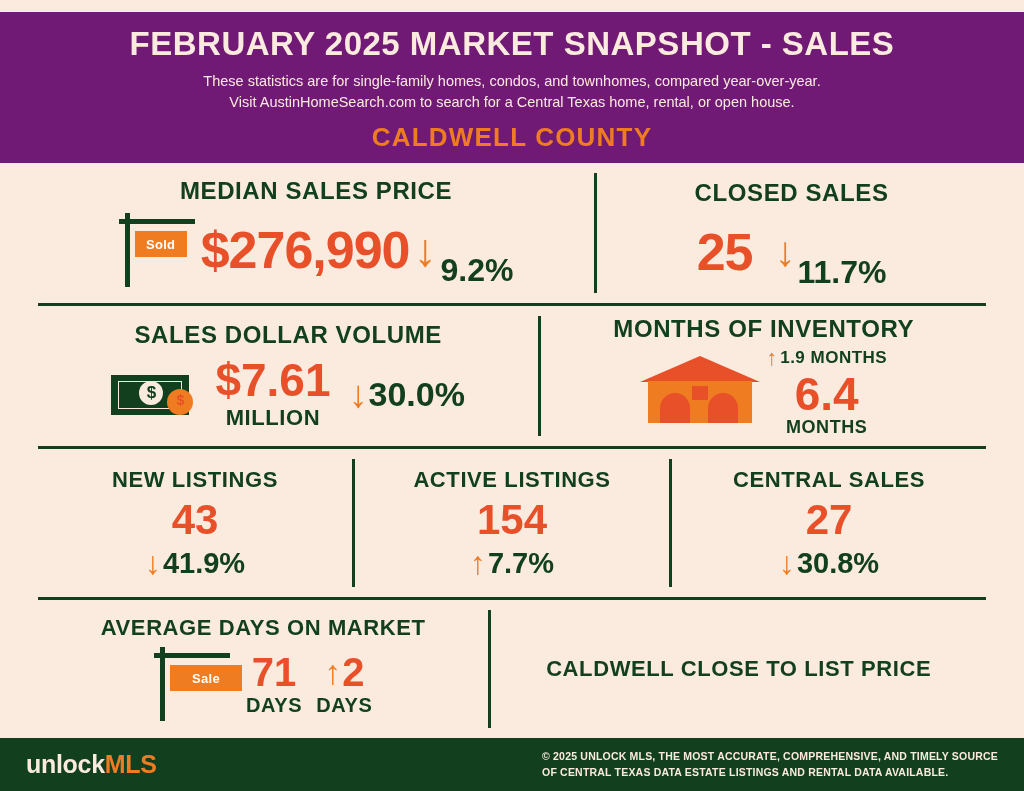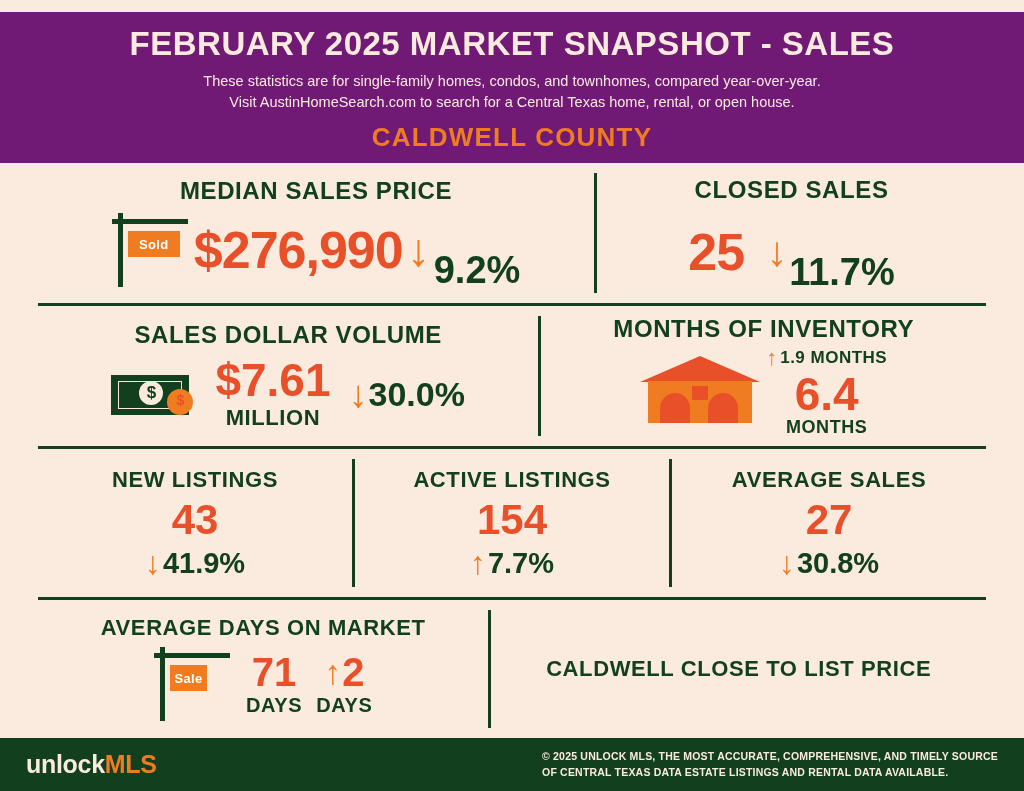--- a/index.html
+++ b/index.html
@@ -87,21 +87,21 @@
   }
   .big-xl { font-size: 52px; letter-spacing: -1px; }
   .big-l  { font-size: 46px; }
   .big-m  { font-size: 42px; }
 
   .pct {
     color: #12401f;
     font-weight: bold;
     line-height: 1;
   }
-  .pct-xl { font-size: 38px; margin-top: 39px; }
+  .pct-xl { font-size: 32px; margin-top: 39px; }
   .pct-l  { font-size: 34px; }
 
   .arrow {
     display: inline-block;
     color: #f07c22;
     font-weight: bold;
     line-height: 1;
   }
 
   .inline { display: flex; align-items: center; justify-content: center; gap: 10px; }
@@ -128,21 +128,21 @@
     width: 76px; height: 5px; background: #12401f;
   }
   .sign .plate {
     position: absolute; left: 16px; top: 20px;
     width: 52px; height: 26px;
     background: #f07c22;
     display: flex; align-items: center; justify-content: center;
     color: #ffffff; font-size: 13px; font-weight: bold;
     letter-spacing: 0.3px;
   }
-  .sign.sale .plate { width: 37px; }
+  .sign.sale .plate { width: 72px; }
 
   
   .money {
     width: 96px; height: 54px; position: relative; flex: 0 0 96px;
   }
   .money .bill {
     position: absolute; left: 0; top: 8px;
     width: 78px; height: 40px;
     background: #12401f;
     border: 2px solid #12401f;
@@ -324,21 +324,21 @@
         <div class="big big-m" style="margin-top:6px;">154</div>
         <div class="inline" style="gap:2px; margin-top:6px;">
           <span class="arrow" style="font-size:32px;">↑</span>
           <div class="pct" style="font-size:29px;">7.7%</div>
         </div>
       </div>
 
       <div class="vrule"></div>
 
       <div class="cell">
-        <div class="label lbl-md">AVERAGE SALES</div>
+        <div class="label lbl-md">CENTRAL SALES</div>
         <div class="big big-m" style="margin-top:6px;">27</div>
         <div class="inline" style="gap:2px; margin-top:6px;">
           <span class="arrow" style="font-size:32px;">↓</span>
           <div class="pct" style="font-size:29px;">30.8%</div>
         </div>
       </div>
     </div>
 
     <div class="hrule"></div>
 

